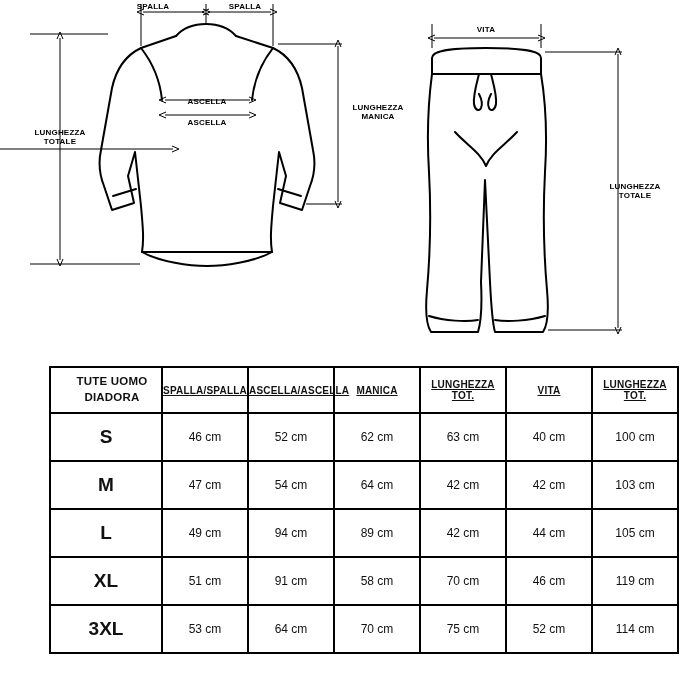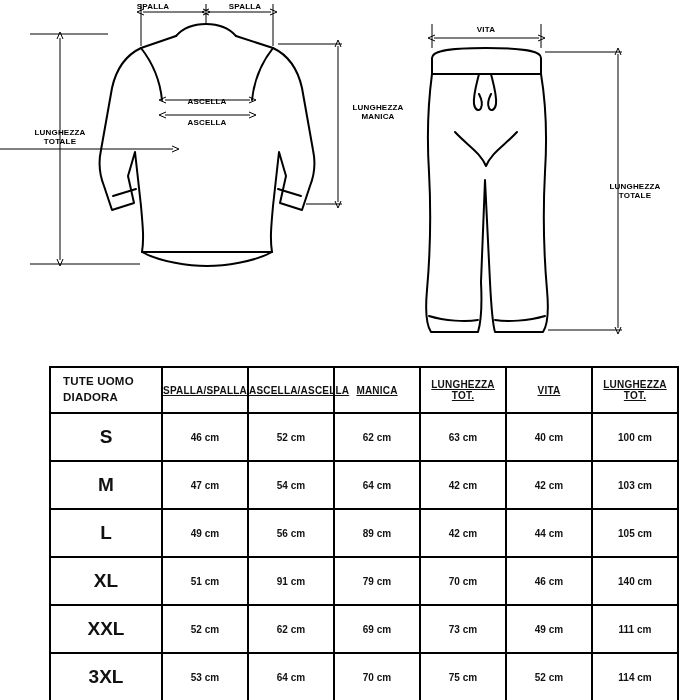--- a/index.html
+++ b/index.html
@@ -59,31 +59,31 @@
     vertical-align: middle;
     padding: 0;
   }
   .size-table thead th {
     height: 44px;
     font-size: 10px;
     font-weight: bold;
     letter-spacing: 0.2px;
   }
   .size-table thead th.head-title {
-    text-align: left;
+    text-align: center;
     padding-left: 12px;
     font-size: 11.5px;
     line-height: 1.35;
     white-space: pre-line;
     border-radius: 8px;
   }
   .size-table tbody td {
     height: 46px;
-    font-size: 10px;
-    font-weight: bold;
+    font-size: 12px;
+    font-weight: normal;
   }
   .size-table tbody td.size-cell {
     font-size: 19px;
     font-weight: bold;
   }
   .col-size   { width: 98px; }
   .col-data   { width: 84px; text-decoration: underline; }
 </style>
 </head>
 <body>
@@ -240,43 +240,34 @@
         <td>47 cm</td>
         <td>54 cm</td>
         <td>64 cm</td>
         <td>42 cm</td>
         <td>42 cm</td>
         <td>103 cm</td>
       </tr>
       <tr>
         <td class="size-cell">L</td>
         <td>49 cm</td>
-        <td>56 cm</td>
+        <td>94 cm</td>
         <td>89 cm</td>
         <td>42 cm</td>
         <td>44 cm</td>
         <td>105 cm</td>
       </tr>
       <tr>
         <td class="size-cell">XL</td>
         <td>51 cm</td>
         <td>91 cm</td>
-        <td>79 cm</td>
+        <td>58 cm</td>
         <td>70 cm</td>
         <td>46 cm</td>
-        <td>140 cm</td>
-      </tr>
-      <tr>
-        <td class="size-cell">XXL</td>
-        <td>52 cm</td>
-        <td>62 cm</td>
-        <td>69 cm</td>
-        <td>73 cm</td>
-        <td>49 cm</td>
-        <td>111 cm</td>
+        <td>119 cm</td>
       </tr>
       <tr>
         <td class="size-cell">3XL</td>
         <td>53 cm</td>
         <td>64 cm</td>
         <td>70 cm</td>
         <td>75 cm</td>
         <td>52 cm</td>
         <td>114 cm</td>
       </tr>

